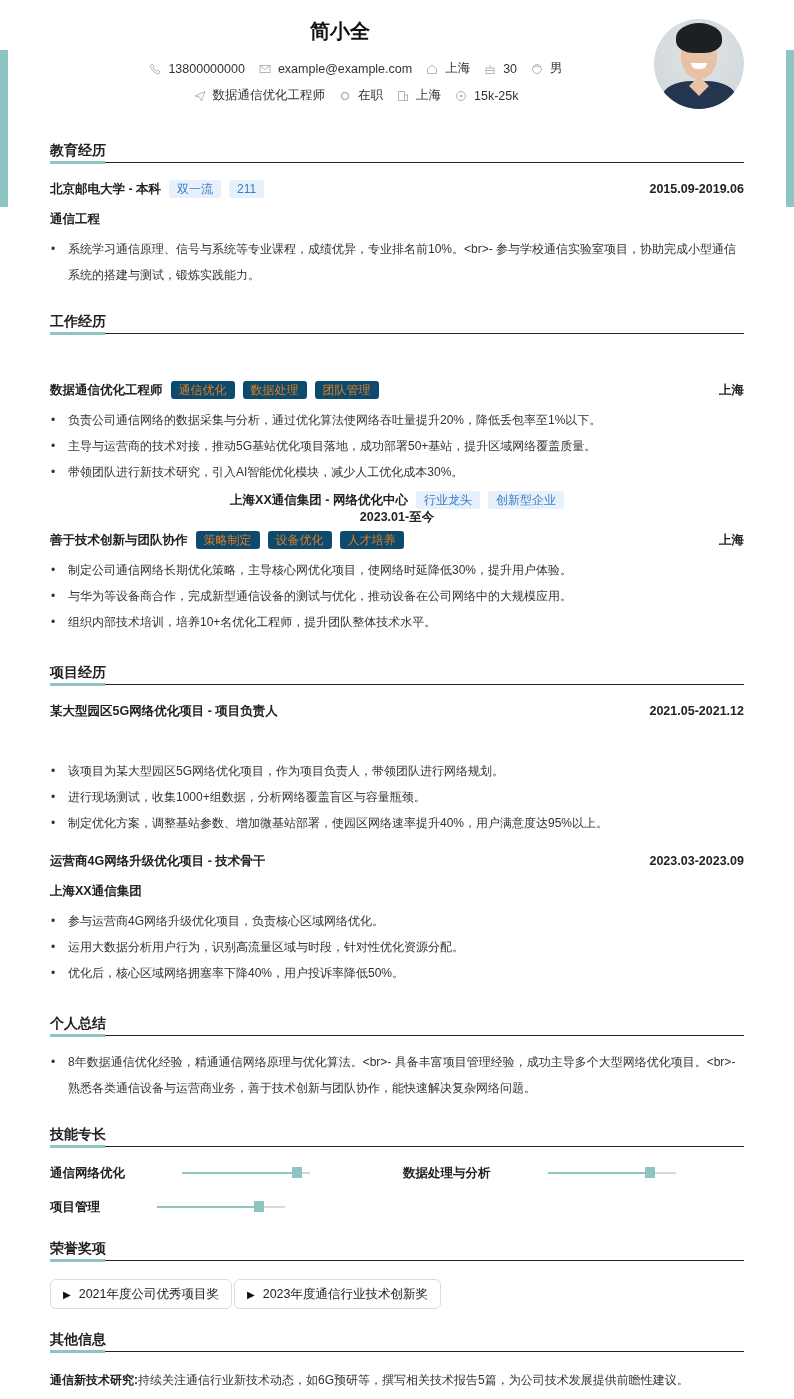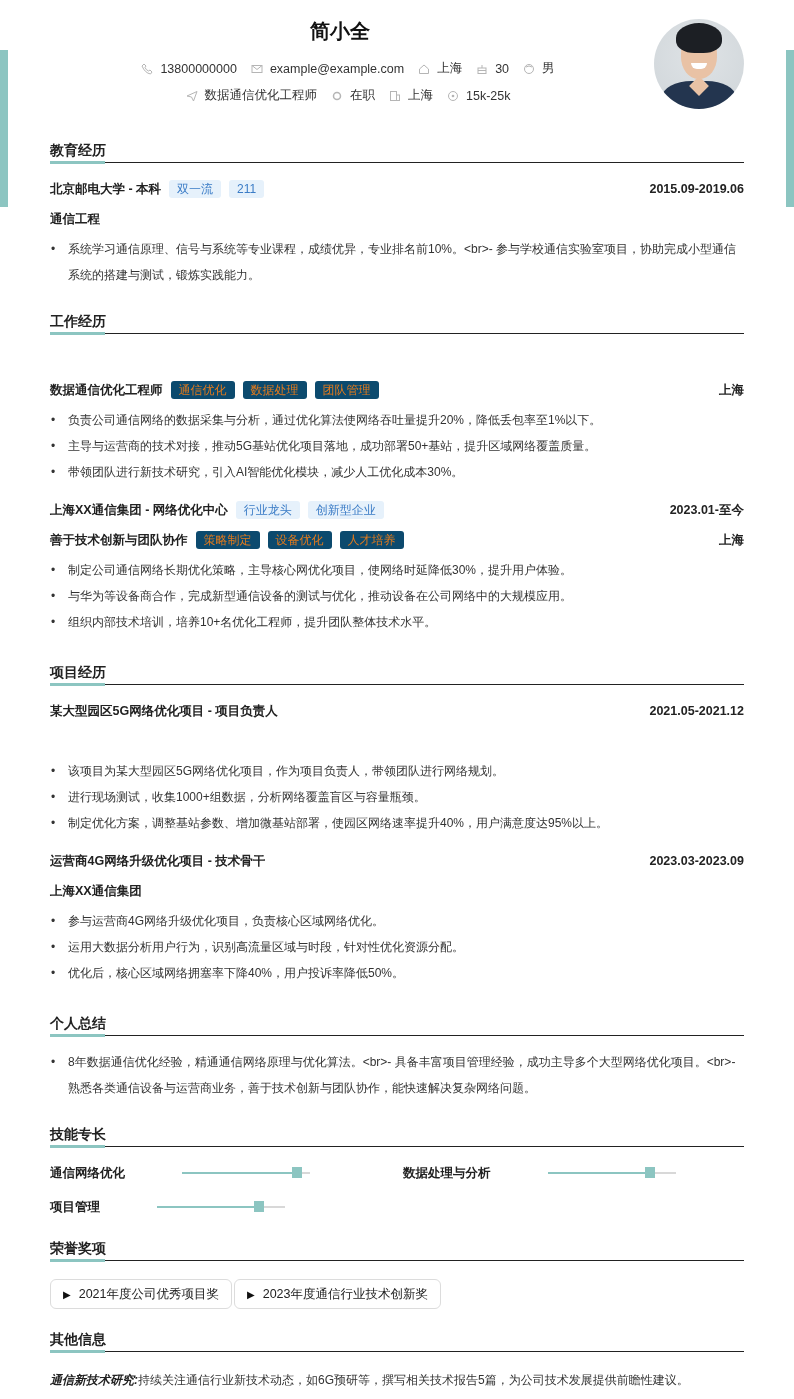--- a/index.html
+++ b/index.html
@@ -5,21 +5,21 @@
   * { box-sizing: border-box; margin: 0; padding: 0; }
   html, body { width: 794px; height: 1399px; background: #ffffff; overflow: hidden; }
   body { position: relative; font-family: "Liberation Sans", "DejaVu Sans", sans-serif; color: #222; font-size: 12px; }
 
   .side-bar { position: absolute; top: 50px; width: 8px; height: 157px; background: #8cc5c1; }
   .side-bar.left { left: 0; }
   .side-bar.right { right: 0; }
 
   .header { position: absolute; top: 0; left: 0; width: 794px; height: 125px; }
   .name { position: absolute; top: 18px; left: 0; width: 680px; text-align: center; font-size: 20px; font-weight: bold; color: #111; }
-  .info-row { position: absolute; left: 8px; width: 680px; display: flex; justify-content: center; align-items: center; font-size: 12.5px; color: #333; }
+  .info-row { position: absolute; left: 16px; width: 680px; display: flex; justify-content: center; align-items: center; font-size: 12.5px; color: #333; }
   .info-row.r1 { top: 60px; }
   .info-row.r2 { top: 87px; }
   .info-item { display: inline-flex; align-items: center; margin: 0 7px; }
   .info-item .ic { width: 12px; height: 12px; margin-right: 7px; color: #b5b5b5; display: inline-flex; align-items: center; justify-content: center; }
   .info-item .ic svg { width: 12px; height: 12px; }
 
   .avatar { position: absolute; left: 654px; top: 19px; width: 90px; height: 90px; border-radius: 50%; background: radial-gradient(circle at 50% 40%, #dfe3e6 0%, #cfd5d9 100%); overflow: hidden; }
   .avatar .hair { position: absolute; left: 22px; top: 4px; width: 46px; height: 30px; border-radius: 50% 50% 40% 40%; background: #1c1f24; }
   .avatar .face { position: absolute; left: 27px; top: 14px; width: 36px; height: 46px; border-radius: 45% 45% 48% 48%; background: #e9c2a5; }
   .avatar .smile { position: absolute; left: 37px; top: 44px; width: 16px; height: 6px; border-radius: 0 0 8px 8px; background: #fff; }
@@ -46,21 +46,21 @@
   .skill { position: absolute; display: flex; align-items: center; height: 20px; gap: 47px; }
   .skill .name-s { font-size: 12.5px; font-weight: bold; color: #222; margin-right: 10px; }
   .track { position: relative; width: 128px; height: 2px; background: #d8d8d8; }
   .track .fill { position: absolute; left: 0; top: 0; height: 2px; background: #8cc5c1; }
   .track .thumb { position: absolute; top: -5px; width: 10px; height: 11px; background: #8cc5c1; margin-left: -5px; }
 
   .award { position: absolute; top: 1279px; height: 30px; border: 1px solid #dcdcdc; border-radius: 6px; display: flex; align-items: center; padding: 0 12px 0 12px; font-size: 12.5px; color: #222; background: #fff; }
   .award .tri { font-size: 10px; margin-right: 8px; color: #111; }
 
   .other { position: absolute; top: 1370px; left: 50px; width: 694px; font-size: 12px; color: #333; line-height: 20px; }
-  .other b { font-weight: bold; color: #222; font-style: italic; }
+  .other b { font-weight: bold; color: #222; }
 </style>
 </head>
 <body>
 
 <div class="side-bar left"></div>
 <div class="side-bar right"></div>
 
 <div class="header">
   <div class="name">简小全</div>
 
@@ -184,21 +184,21 @@
       <span class="tag orange">通信优化</span>
       <span class="tag orange">数据处理</span>
       <span class="tag orange">团队管理</span>
     </div>
     <span class="date">上海</span>
   </div>
   <div class="bullet" style="top:96px;">负责公司通信网络的数据采集与分析，通过优化算法使网络吞吐量提升20%，降低丢包率至1%以下。</div>
   <div class="bullet" style="top:122px;">主导与运营商的技术对接，推动5G基站优化项目落地，成功部署50+基站，提升区域网络覆盖质量。</div>
   <div class="bullet" style="top:148px;">带领团队进行新技术研究，引入AI智能优化模块，减少人工优化成本30%。</div>
 
-  <div class="row" style="top:189px;">
+  <div class="row" style="top:180px;flex-direction:column;">
     <div class="l">
       <span class="strong">上海XX通信集团 - 网络优化中心</span>
       <span class="tag blue">行业龙头</span>
       <span class="tag blue">创新型企业</span>
     </div>
     <span class="date">2023.01-至今</span>
   </div>
   <div class="row" style="top:219px;">
     <div class="l">
       <span class="strong">善于技术创新与团队协作</span>

